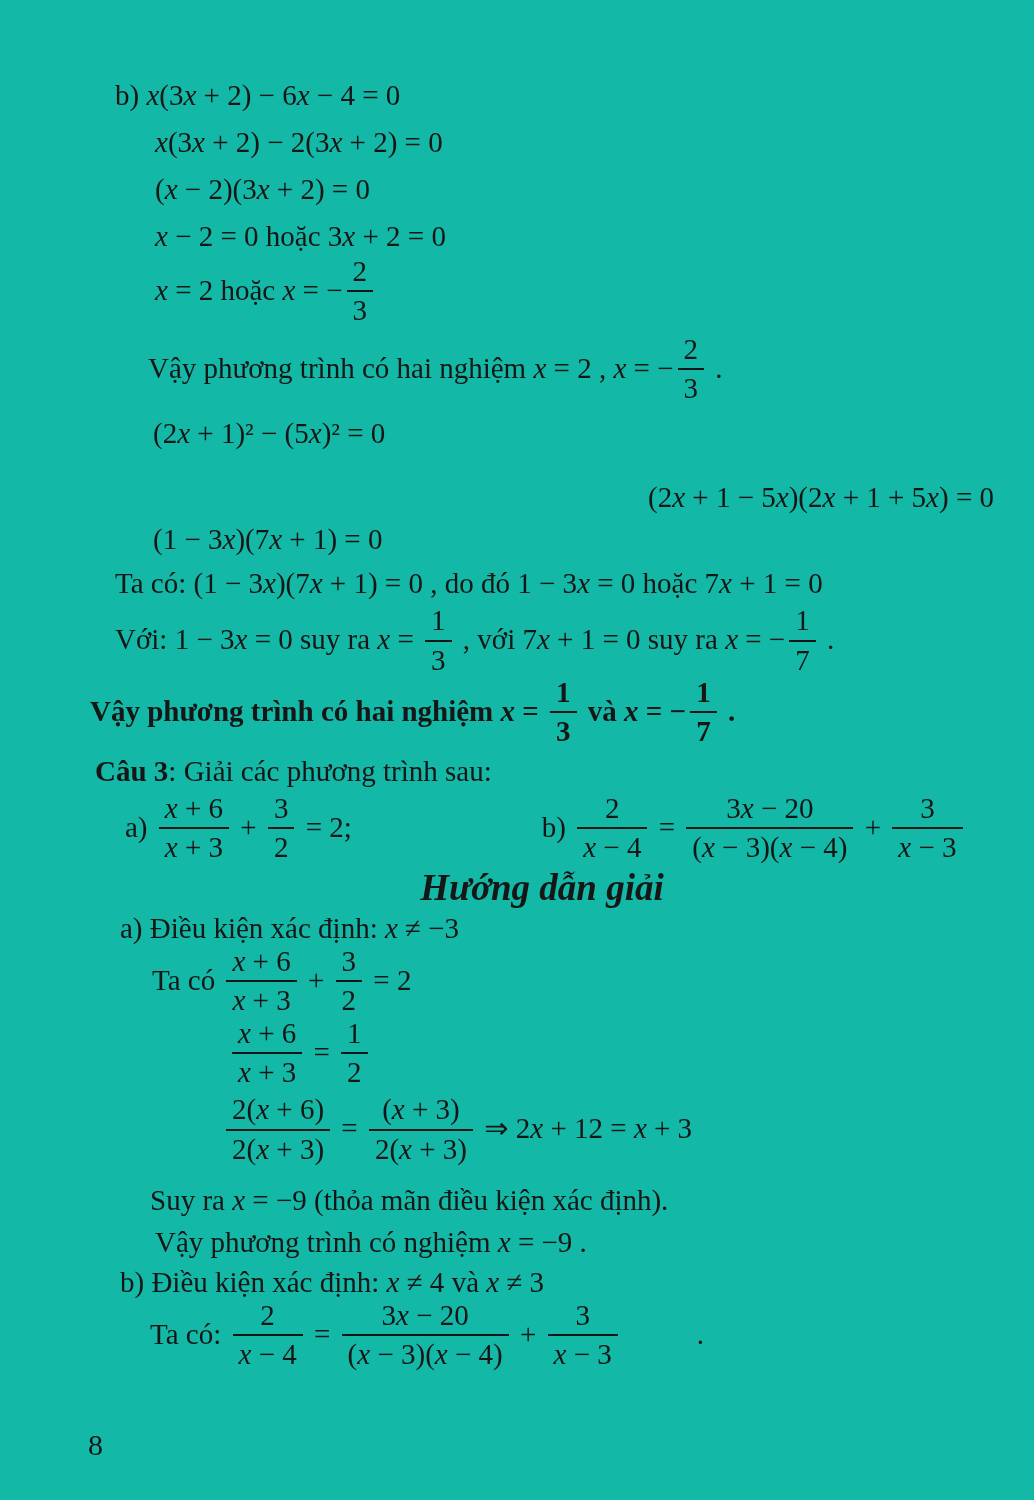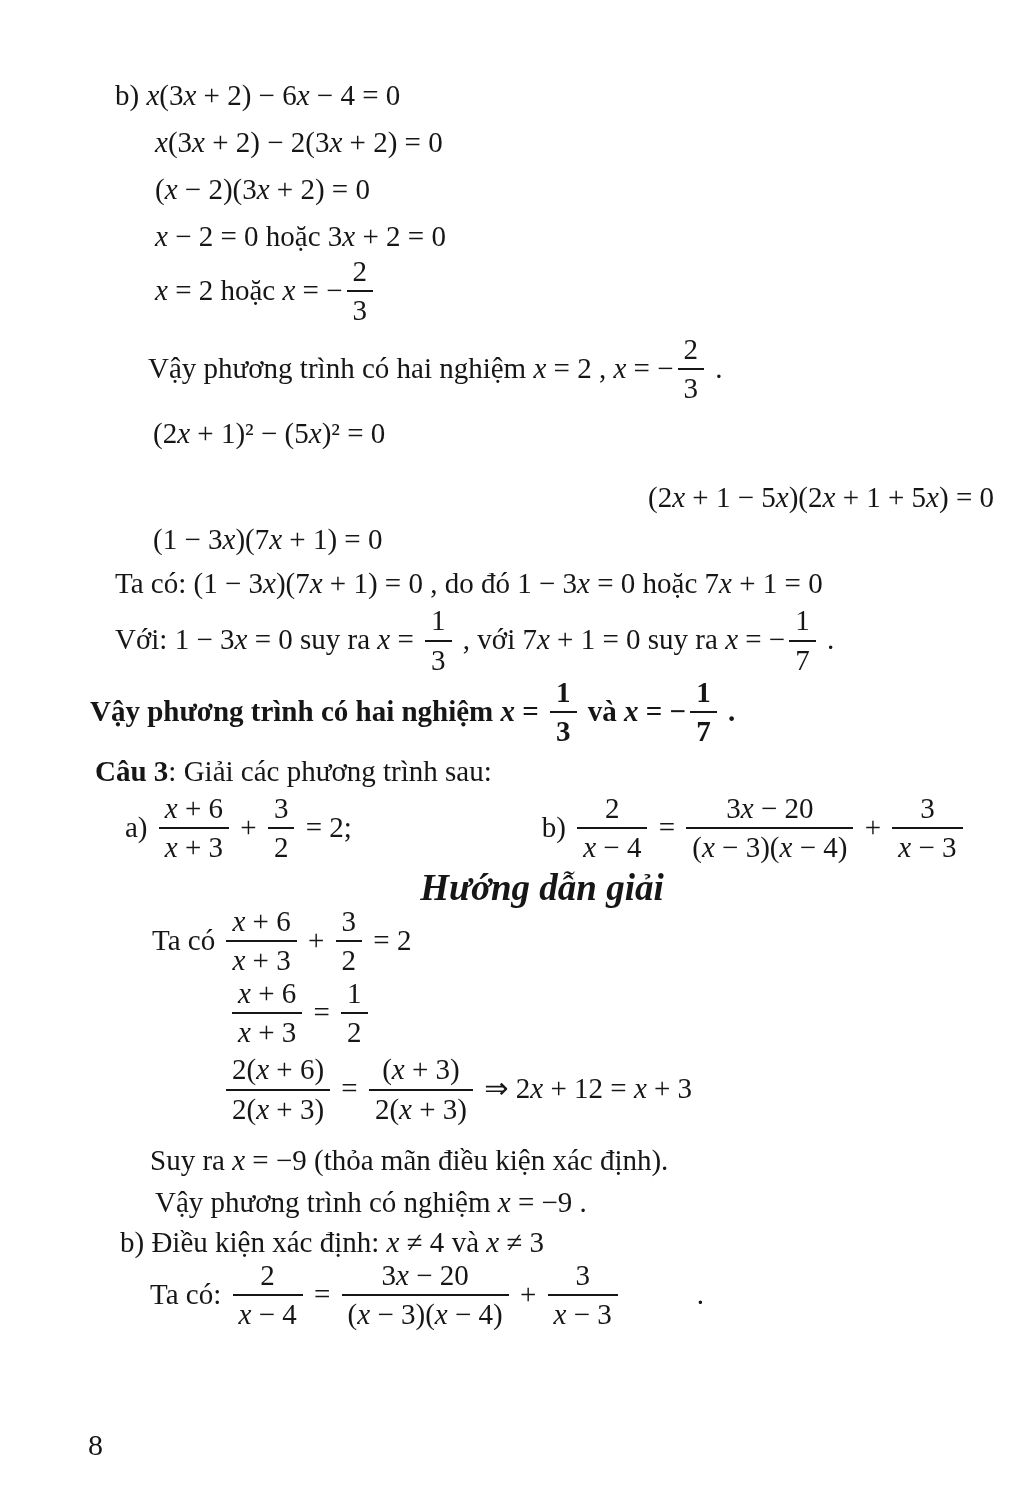--- a/index.html
+++ b/index.html
@@ -1,20 +1,20 @@
 <!DOCTYPE html>
 <html><head>
 <meta charset="utf-8">
 <style>
   html,body{margin:0;padding:0;background:#e8e8e8;}
   .page{
     position:relative;
     width:1034px;height:1500px;
     margin:0 auto;
-    background:#ffffff;
+    background:#14b8a6;
     color:#161616;
     font-family:"Liberation Serif", serif;
     font-size:29px;
     box-sizing:border-box;
     padding:75px 40px 0 90px;
     overflow:hidden;
   }
   .line{
     line-height:40px;
     white-space:nowrap;
@@ -84,20 +84,21 @@
   <div class="line l-c-concl"><span class="seg-t">Vậy phương trình có hai nghiệm </span><span class="seg-m"><span class="v">x</span><span> = </span></span><span class="frac"><span class="num"><span class="seg-m"><span>1</span></span></span><span class="den"><span class="seg-m"><span>3</span></span></span></span><span class="seg-t"> và </span><span class="seg-m"><span class="v">x</span><span> = −</span></span><span class="frac"><span class="num"><span class="seg-m"><span>1</span></span></span><span class="den"><span class="seg-m"><span>7</span></span></span></span><span class="seg-t"> .</span></div>
 
   <div class="line l-cau3"><span class="seg-b">Câu 3</span><span class="seg-t">: Giải các phương trình sau:</span></div>
   <div class="l-q3row">
     <div class="line l-q3a"><span class="seg-t">a) </span><span class="frac"><span class="num"><span class="seg-m"><span class="v">x</span><span> + 6</span></span></span><span class="den"><span class="seg-m"><span class="v">x</span><span> + 3</span></span></span></span><span class="seg-m"><span> + </span></span><span class="frac"><span class="num"><span class="seg-m"><span>3</span></span></span><span class="den"><span class="seg-m"><span>2</span></span></span></span><span class="seg-m"><span> = 2</span></span><span class="seg-t">;</span></div>
     <div class="line l-q3b"><span class="seg-t">b) </span><span class="frac"><span class="num"><span class="seg-m"><span>2</span></span></span><span class="den"><span class="seg-m"><span class="v">x</span><span> − 4</span></span></span></span><span class="seg-m"><span> = </span></span><span class="frac"><span class="num"><span class="seg-m"><span>3</span><span class="v">x</span><span> − 20</span></span></span><span class="den"><span class="seg-m"><span>(</span><span class="v">x</span><span> − 3)(</span><span class="v">x</span><span> − 4)</span></span></span></span><span class="seg-m"><span> + </span></span><span class="frac"><span class="num"><span class="seg-m"><span>3</span></span></span><span class="den"><span class="seg-m"><span class="v">x</span><span> − 3</span></span></span></span></div>
   </div>
 
   <div class="line l-heading">Hướng dẫn giải</div>
 
+  <div class="line l-a-dk"><span class="seg-t">a) Điều kiện xác định: </span><span class="seg-m"><span class="v">x</span><span> ≠ −3</span></span></div>
   <div class="line l-a-s1"><span class="seg-t">Ta có </span><span class="frac"><span class="num"><span class="seg-m"><span class="v">x</span><span> + 6</span></span></span><span class="den"><span class="seg-m"><span class="v">x</span><span> + 3</span></span></span></span><span class="seg-m"><span> + </span></span><span class="frac"><span class="num"><span class="seg-m"><span>3</span></span></span><span class="den"><span class="seg-m"><span>2</span></span></span></span><span class="seg-m"><span> = 2</span></span></div>
   <div class="line l-a-s2"><span class="frac"><span class="num"><span class="seg-m"><span class="v">x</span><span> + 6</span></span></span><span class="den"><span class="seg-m"><span class="v">x</span><span> + 3</span></span></span></span><span class="seg-m"><span> = </span></span><span class="frac"><span class="num"><span class="seg-m"><span>1</span></span></span><span class="den"><span class="seg-m"><span>2</span></span></span></span></div>
   <div class="line l-a-s3"><span class="frac"><span class="num"><span class="seg-m"><span>2(</span><span class="v">x</span><span> + 6)</span></span></span><span class="den"><span class="seg-m"><span>2(</span><span class="v">x</span><span> + 3)</span></span></span></span><span class="seg-m"><span> = </span></span><span class="frac"><span class="num"><span class="seg-m"><span>(</span><span class="v">x</span><span> + 3)</span></span></span><span class="den"><span class="seg-m"><span>2(</span><span class="v">x</span><span> + 3)</span></span></span></span><span class="seg-m"><span> ⇒ 2</span><span class="v">x</span><span> + 12 = </span><span class="v">x</span><span> + 3</span></span></div>
   <div class="line l-a-suyra"><span class="seg-t">Suy ra </span><span class="seg-m"><span class="v">x</span><span> = −9</span></span><span class="seg-t"> (thỏa mãn điều kiện xác định).</span></div>
   <div class="line l-a-vay"><span class="seg-t">Vậy phương trình có nghiệm </span><span class="seg-m"><span class="v">x</span><span> = −9</span></span><span class="seg-t"> .</span></div>
 
   <div class="line l-b-dk"><span class="seg-t">b) Điều kiện xác định: </span><span class="seg-m"><span class="v">x</span><span> ≠ 4</span></span><span class="seg-t"> và </span><span class="seg-m"><span class="v">x</span><span> ≠ 3</span></span></div>
   <div class="line l-b-taco"><span class="seg-t">Ta có: </span><span class="frac"><span class="num"><span class="seg-m"><span>2</span></span></span><span class="den"><span class="seg-m"><span class="v">x</span><span> − 4</span></span></span></span><span class="seg-m"><span> = </span></span><span class="frac"><span class="num"><span class="seg-m"><span>3</span><span class="v">x</span><span> − 20</span></span></span><span class="den"><span class="seg-m"><span>(</span><span class="v">x</span><span> − 3)(</span><span class="v">x</span><span> − 4)</span></span></span></span><span class="seg-m"><span> + </span></span><span class="frac"><span class="num"><span class="seg-m"><span>3</span></span></span><span class="den"><span class="seg-m"><span class="v">x</span><span> − 3</span></span></span></span><span class="seg-t tail-dot">.</span></div>
 
   <div class="page-num">8</div>

